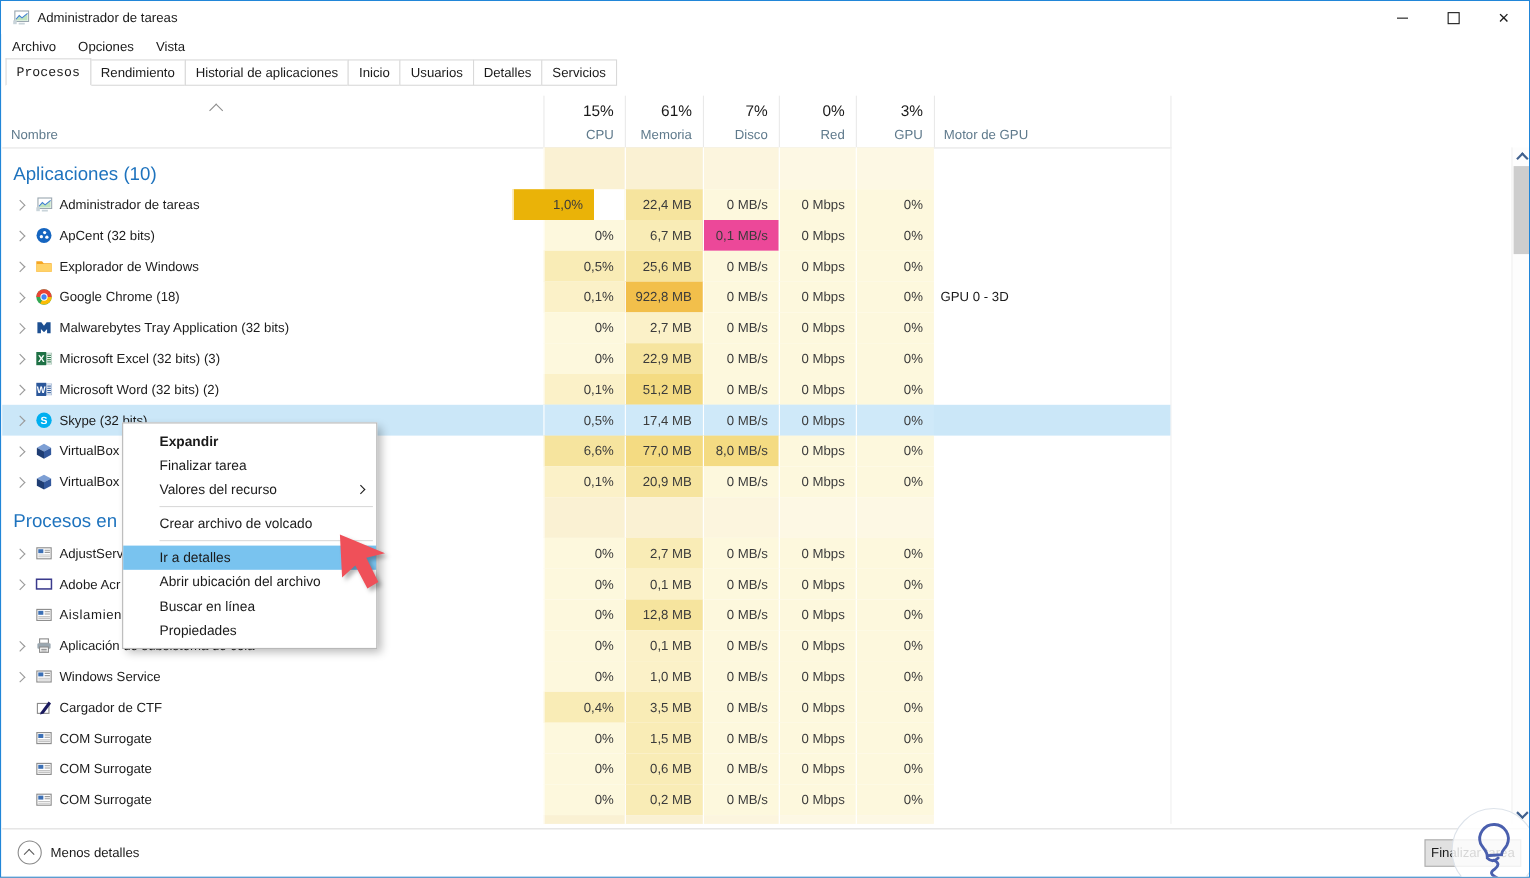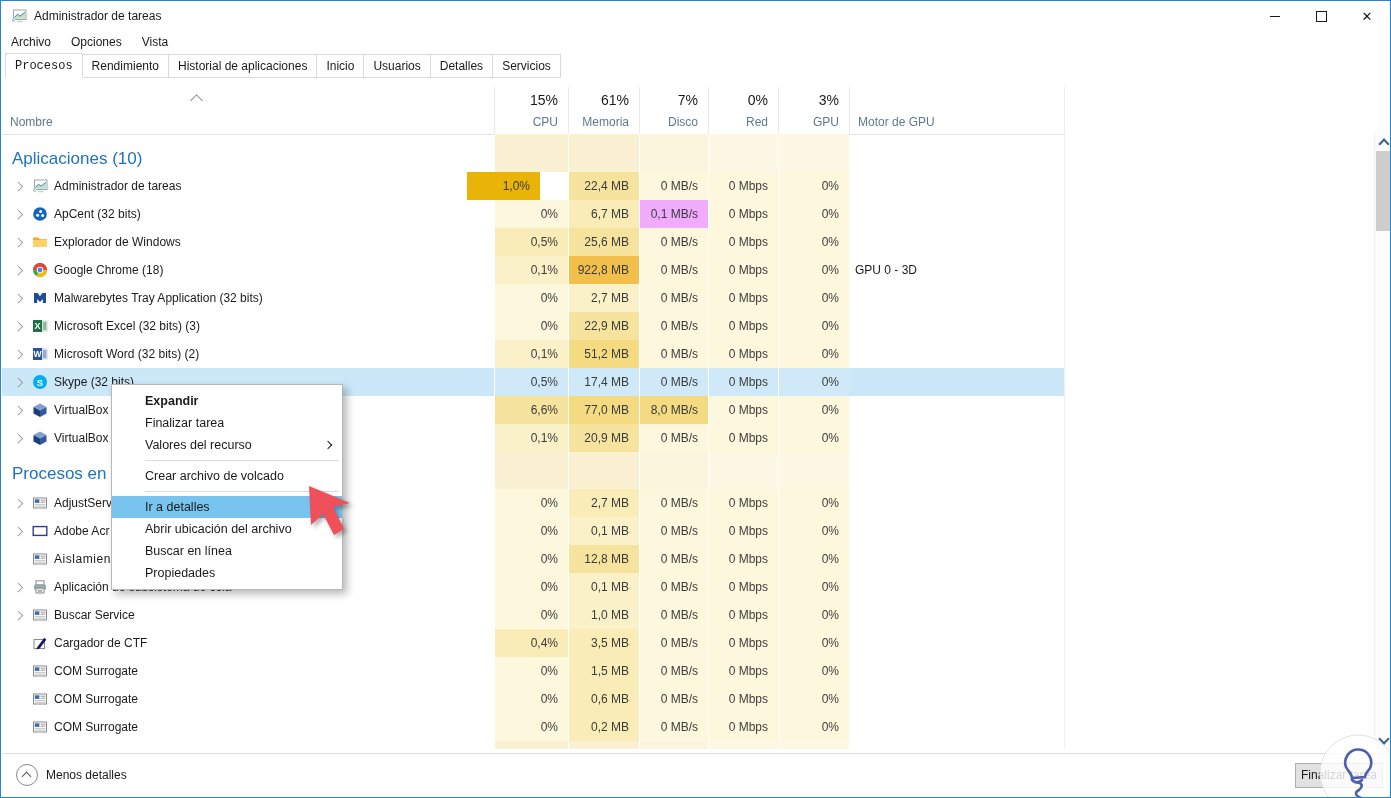--- a/index.html
+++ b/index.html
@@ -180,21 +180,21 @@
           <span class="p-icon"><svg viewBox="0 0 16 16">
               <circle cx="8" cy="8" r="6.8" fill="#1565c0"></circle>
               <circle cx="5.6" cy="9.2" r="1.5" fill="#fff"></circle>
               <circle cx="8.6" cy="5.4" r="1.5" fill="#fff"></circle>
               <circle cx="10.6" cy="9.6" r="1.5" fill="#fff"></circle>
             </svg></span>
           <span class="c-name-label">ApCent (32 bits)</span>
         </div>
         <div class="cell c-metric" style="left: 492px; width: 74px; background: rgb(253, 248, 221); line-height: 28px;">0%</div>
         <div class="cell c-metric" style="left: 566px; width: 71px; background: rgb(249, 236, 182); line-height: 28px;">6,7 MB</div>
-        <div class="cell c-metric" style="left: 637px; width: 69px; background: #f0abfc; line-height: 28px;">0,1 MB/s</div>
+        <div class="cell c-metric" style="left: 637px; width: 69px; background: #ec4899; line-height: 28px;">0,1 MB/s</div>
         <div class="cell c-metric" style="left: 706px; width: 70px; background: rgb(253, 248, 221); line-height: 28px;">0 Mbps</div>
         <div class="cell c-metric" style="left: 776px; width: 71px; background: rgb(253, 248, 221); line-height: 28px;">0%</div>
         <div class="cell c-eng" style="left: 847px; width: 215px;"></div>
       </div>
       <div class="row">
         <div class="cell" style="left: 0px; width: 391px;">
           <span class="chev"></span>
           <span class="p-icon"><svg viewBox="0 0 16 16">
               <path d="M1 3.5 h5.2 l1.5 1.8 H15 V13 H1 Z" fill="#f5a623"></path>
               <rect x="1" y="6" width="14" height="7" fill="#ffd268"></rect>
@@ -424,21 +424,21 @@
         <div class="cell" style="left: 0px; width: 391px;">
           <span class="chev"></span>
           <span class="p-icon"><svg viewBox="0 0 16 16">
               <rect x="1.5" y="3" width="13" height="10" fill="#fff" stroke="#8a8a8a"></rect>
               <rect x="2.8" y="4.3" width="4.6" height="3.6" fill="#3b6fb5"></rect>
               <line x1="8.6" y1="5.2" x2="13.4" y2="5.2" stroke="#9a9a9a"></line>
               <line x1="8.6" y1="7.2" x2="13.4" y2="7.2" stroke="#9a9a9a"></line>
               <line x1="2.8" y1="9.6" x2="13.4" y2="9.6" stroke="#c4c4c4"></line>
               <line x1="2.8" y1="11.2" x2="13.4" y2="11.2" stroke="#c4c4c4"></line>
             </svg></span>
-          <span class="c-name-label">Buscar Service</span>
+          <span class="c-name-label">Windows Service</span>
         </div>
         <div class="cell c-metric" style="left: 492px; width: 74px; background: rgb(253, 248, 221); line-height: 28px;">0%</div>
         <div class="cell c-metric" style="left: 566px; width: 71px; background: rgb(251, 241, 200); line-height: 28px;">1,0 MB</div>
         <div class="cell c-metric" style="left: 637px; width: 69px; background: rgb(253, 248, 221); line-height: 28px;">0 MB/s</div>
         <div class="cell c-metric" style="left: 706px; width: 70px; background: rgb(253, 248, 221); line-height: 28px;">0 Mbps</div>
         <div class="cell c-metric" style="left: 776px; width: 71px; background: rgb(253, 248, 221); line-height: 28px;">0%</div>
         <div class="cell c-eng" style="left: 847px; width: 215px;"></div>
       </div>
       <div class="row">
         <div class="cell" style="left: 0px; width: 391px;">

